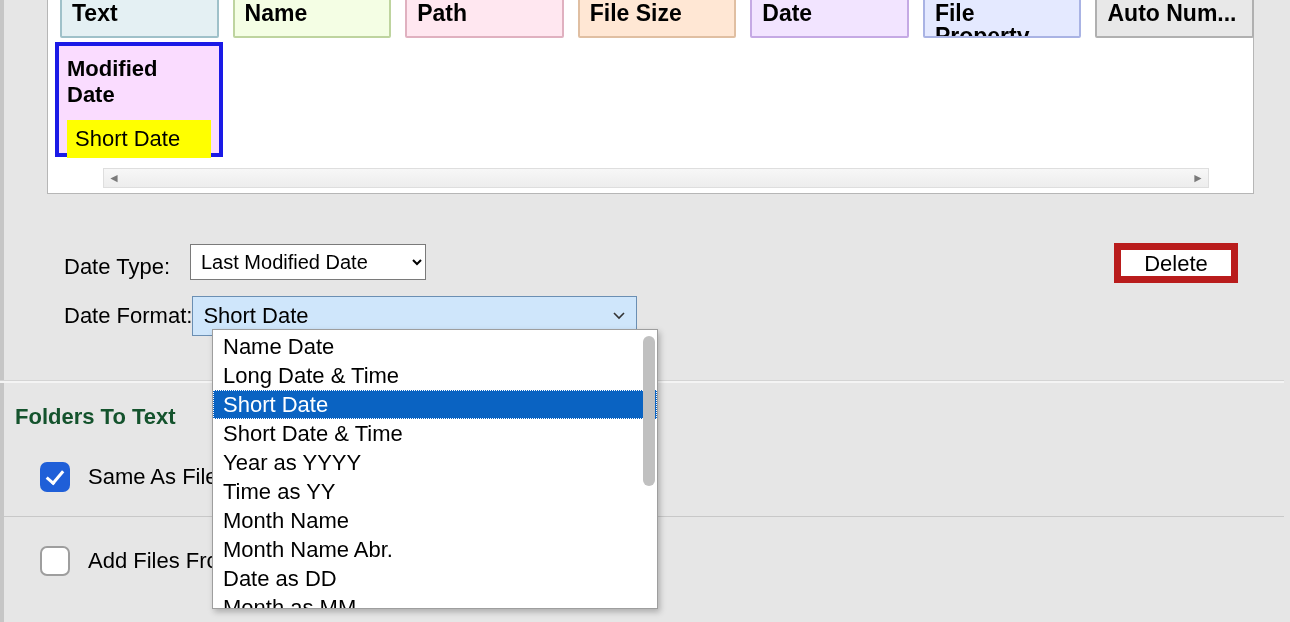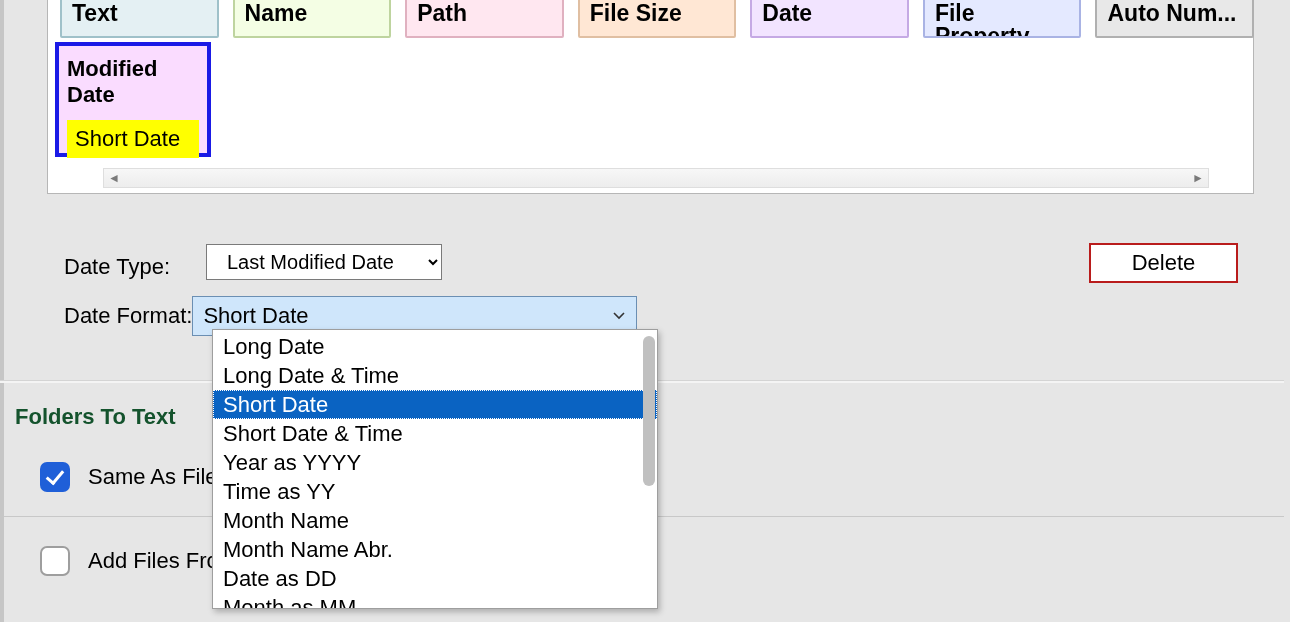--- a/index.html
+++ b/index.html
@@ -51,21 +51,21 @@
   .tab-path   { background: #ffe7f0; border-color:#e0b1c0; }
   .tab-size   { background: #ffe7d4; border-color:#e0bfa2; }
   .tab-date   { background: #f2e4ff; border-color:#c5a9e4; }
   .tab-prop   { background: #e4e9ff; border-color:#a9b3e4; }
   .tab-num    { background: #e8e8e8; border-color:#b0b0b0; }
 
   
   .selected-card {
     position: absolute;
     left: 55px; top: 42px;
-    width: 156px; height: 115px;
+    width: 168px; height: 115px;
     border: 4px solid #1a1ae6;
     background: #fadcff;
     display:flex; flex-direction:column;
   }
   .selected-card .title {
     font-weight: 700;
     font-size: 22px;
     padding: 10px 8px 12px 8px;
     color:#000;
   }
@@ -101,24 +101,23 @@
   .row-dateformat {
     position:absolute; left:64px; top:296px;
     display:flex; align-items:center; 
   }
   .lbl { font-size:22px; }
 
   select.date-type {
     font-size:20px;
     height:36px;
     width:236px;
-    padding:3px 16px;
+    padding:3px 6px;
     border:1px solid #7a7a7a;
     background:#fff;
-    margin-left:16px;
   }
 
   
   .combo {
     width:445px;
     height:40px;
     border:1px solid #6b8fb3;
     background:#cfe6fb;
     display:flex; align-items:center;
     position:relative;
@@ -160,22 +159,22 @@
   }
   .popup .scroll {
     position:absolute; right:2px; top:6px;
     width:12px; height:150px;
     background:#c0c0c0; border-radius:6px;
   }
 
   
   .btn-delete {
     position:absolute; right:52px; top:243px;
-    width:149px; height:40px;
-    background:#fff; border:2px solid #b91c1c;
+    width:124px; height:40px;
+    background:#fff; border:7px solid #b91c1c;
     font-size:22px;
     cursor:pointer;
   }
 
   
   .sep1 {
     position:absolute; left:0; right:6px; top:380px; height:3px;
     background:#f4f4f4; border-top:1px solid #d4d4d4;
   }
   .section-title {
@@ -266,21 +265,21 @@
             <path d="M1 1 L6 6 L11 1" fill="none" stroke="#333" stroke-width="1.6"></path>
           </svg>
       </div>
     </div>
   </div>
 
   <button class="btn-delete">Delete</button>
 
   <div class="popup">
     <ul id="dropdown-ul">
-        <li>Long Date</li>
+        <li>Name Date</li>
         <li>Long Date &amp; Time</li>
         <li class="selected">Short Date</li>
         <li>Short Date &amp; Time</li>
         <li>Year as YYYY</li>
         <li>Time as YY</li>
         <li>Month Name</li>
         <li>Month Name Abr.</li>
         <li>Date as DD</li>
         <li>Month as MM</li>
       </ul>

